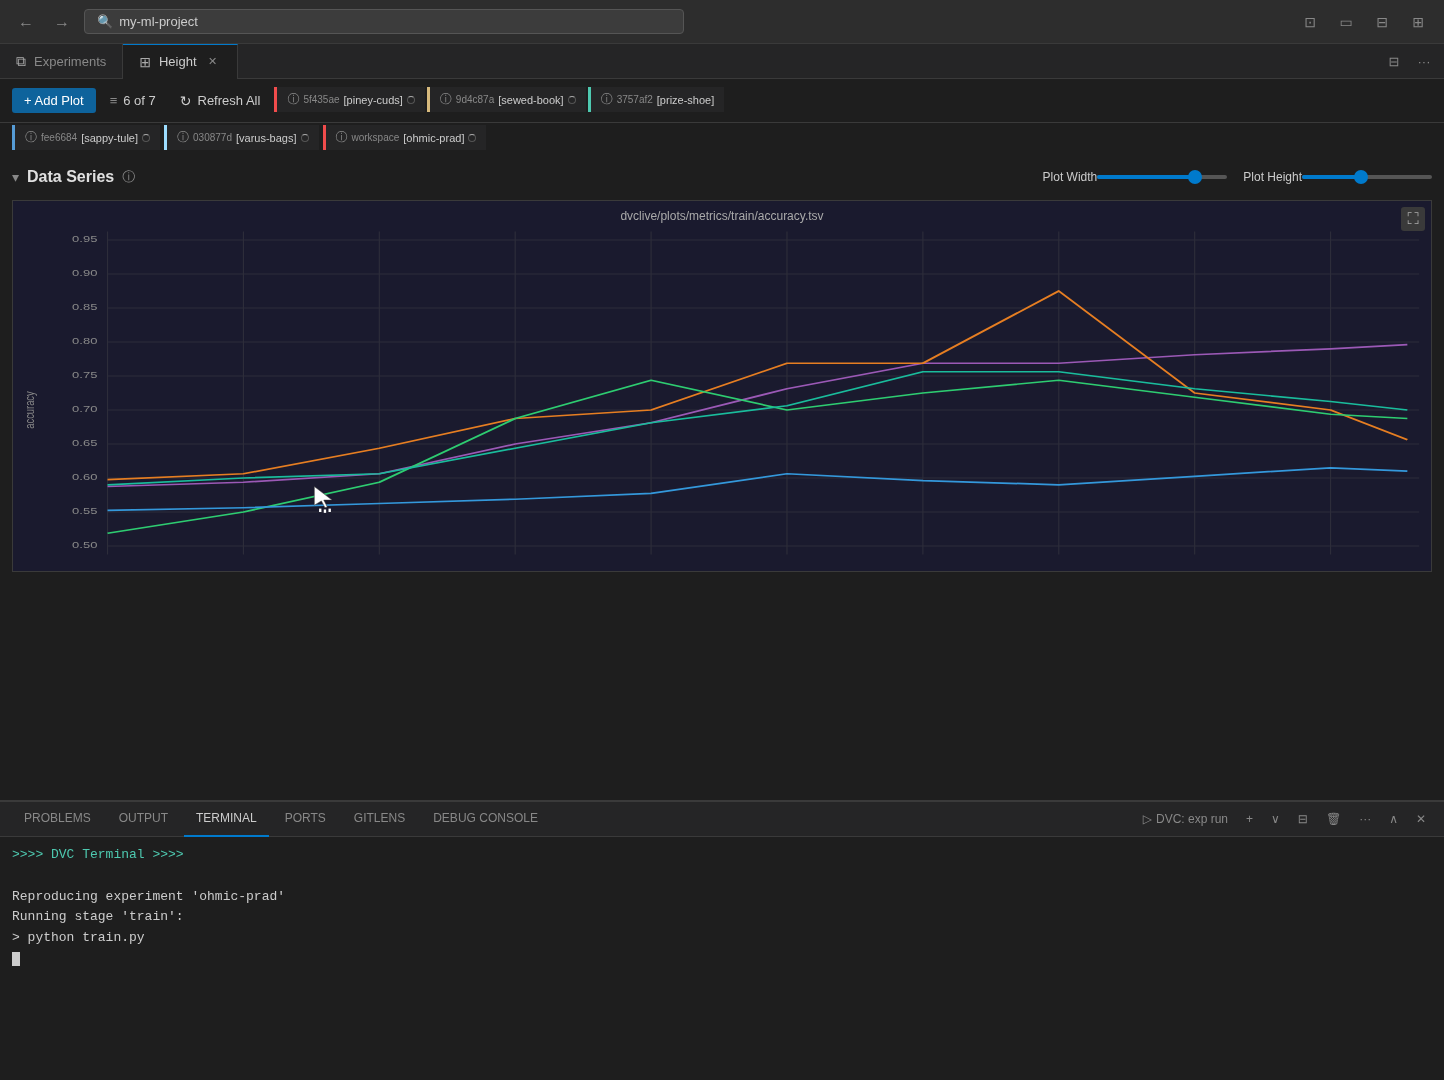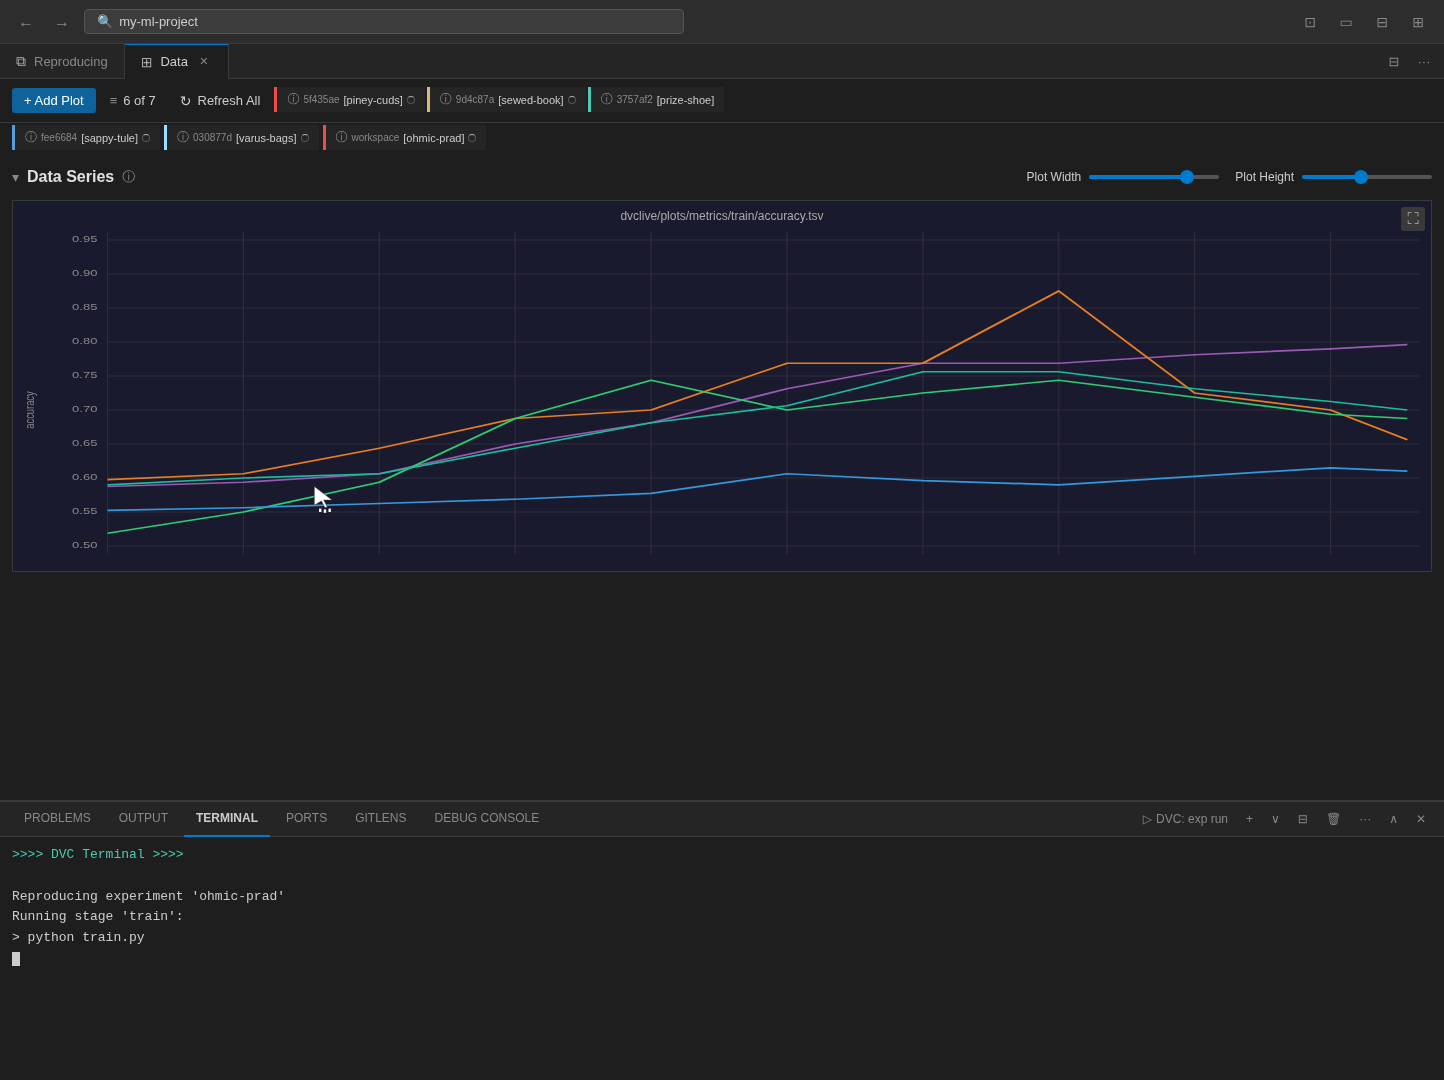--- a/index.html
+++ b/index.html
@@ -184,21 +184,21 @@
     .section-title {
       font-size: 16px; font-weight: 600; color: #e0e0e0;
       display: flex; align-items: center; gap: 6px;
     }
     .info-icon { color: #888; font-size: 13px; cursor: pointer; }
     .plot-controls {
       margin-left: auto;
       display: flex; align-items: center; gap: 16px;
     }
     .plot-control {
-      display: flex; align-items: center; gap: 8px;
+      display: flex; align-items: center; 
       font-size: 12px; color: #ccc;
     }
     .slider-track {
       width: 130px; height: 4px;
       background: #555;
       border-radius: 2px;
       position: relative;
     }
     .slider-fill {
       height: 100%;
@@ -263,21 +263,20 @@
       height: 35px;
       display: flex; align-items: center;
       cursor: pointer;
       color: #888;
       font-size: 12px;
       border-bottom: 2px solid transparent;
     }
     .terminal-tab.active {
       color: #ccc;
       border-bottom-color: #007acc;
-      font-weight: bold;
     }
     .terminal-actions {
       margin-left: auto;
       display: flex; align-items: center; gap: 6px;
     }
     .terminal-action-btn {
       background: none; border: none; color: #888;
       cursor: pointer; padding: 2px 6px;
       font-size: 12px;
       display: flex; align-items: center; gap: 4px;
@@ -314,25 +313,25 @@
     <button class="browser-action-btn">⊡</button>
     <button class="browser-action-btn">▭</button>
     <button class="browser-action-btn">⊟</button>
     <button class="browser-action-btn">⊞</button>
   </div>
 </div>
 
 <div class="vscode-tabs">
   <div class="vscode-tab">
     <span class="tab-icon">⧉</span>
-    <span>Reproducing</span>
+    <span>Experiments</span>
   </div>
   <div class="vscode-tab active">
     <span class="tab-icon">⊞</span>
-    <span>Data</span>
+    <span>Height</span>
     <span class="tab-close">✕</span>
   </div>
   <div class="vscode-tab-actions">
     <button class="vscode-tab-action">⊟</button>
     <button class="vscode-tab-action">···</button>
   </div>
 </div>
 
 <div class="plots-toolbar">
   <button class="btn-add-plot">+ Add Plot</button>

